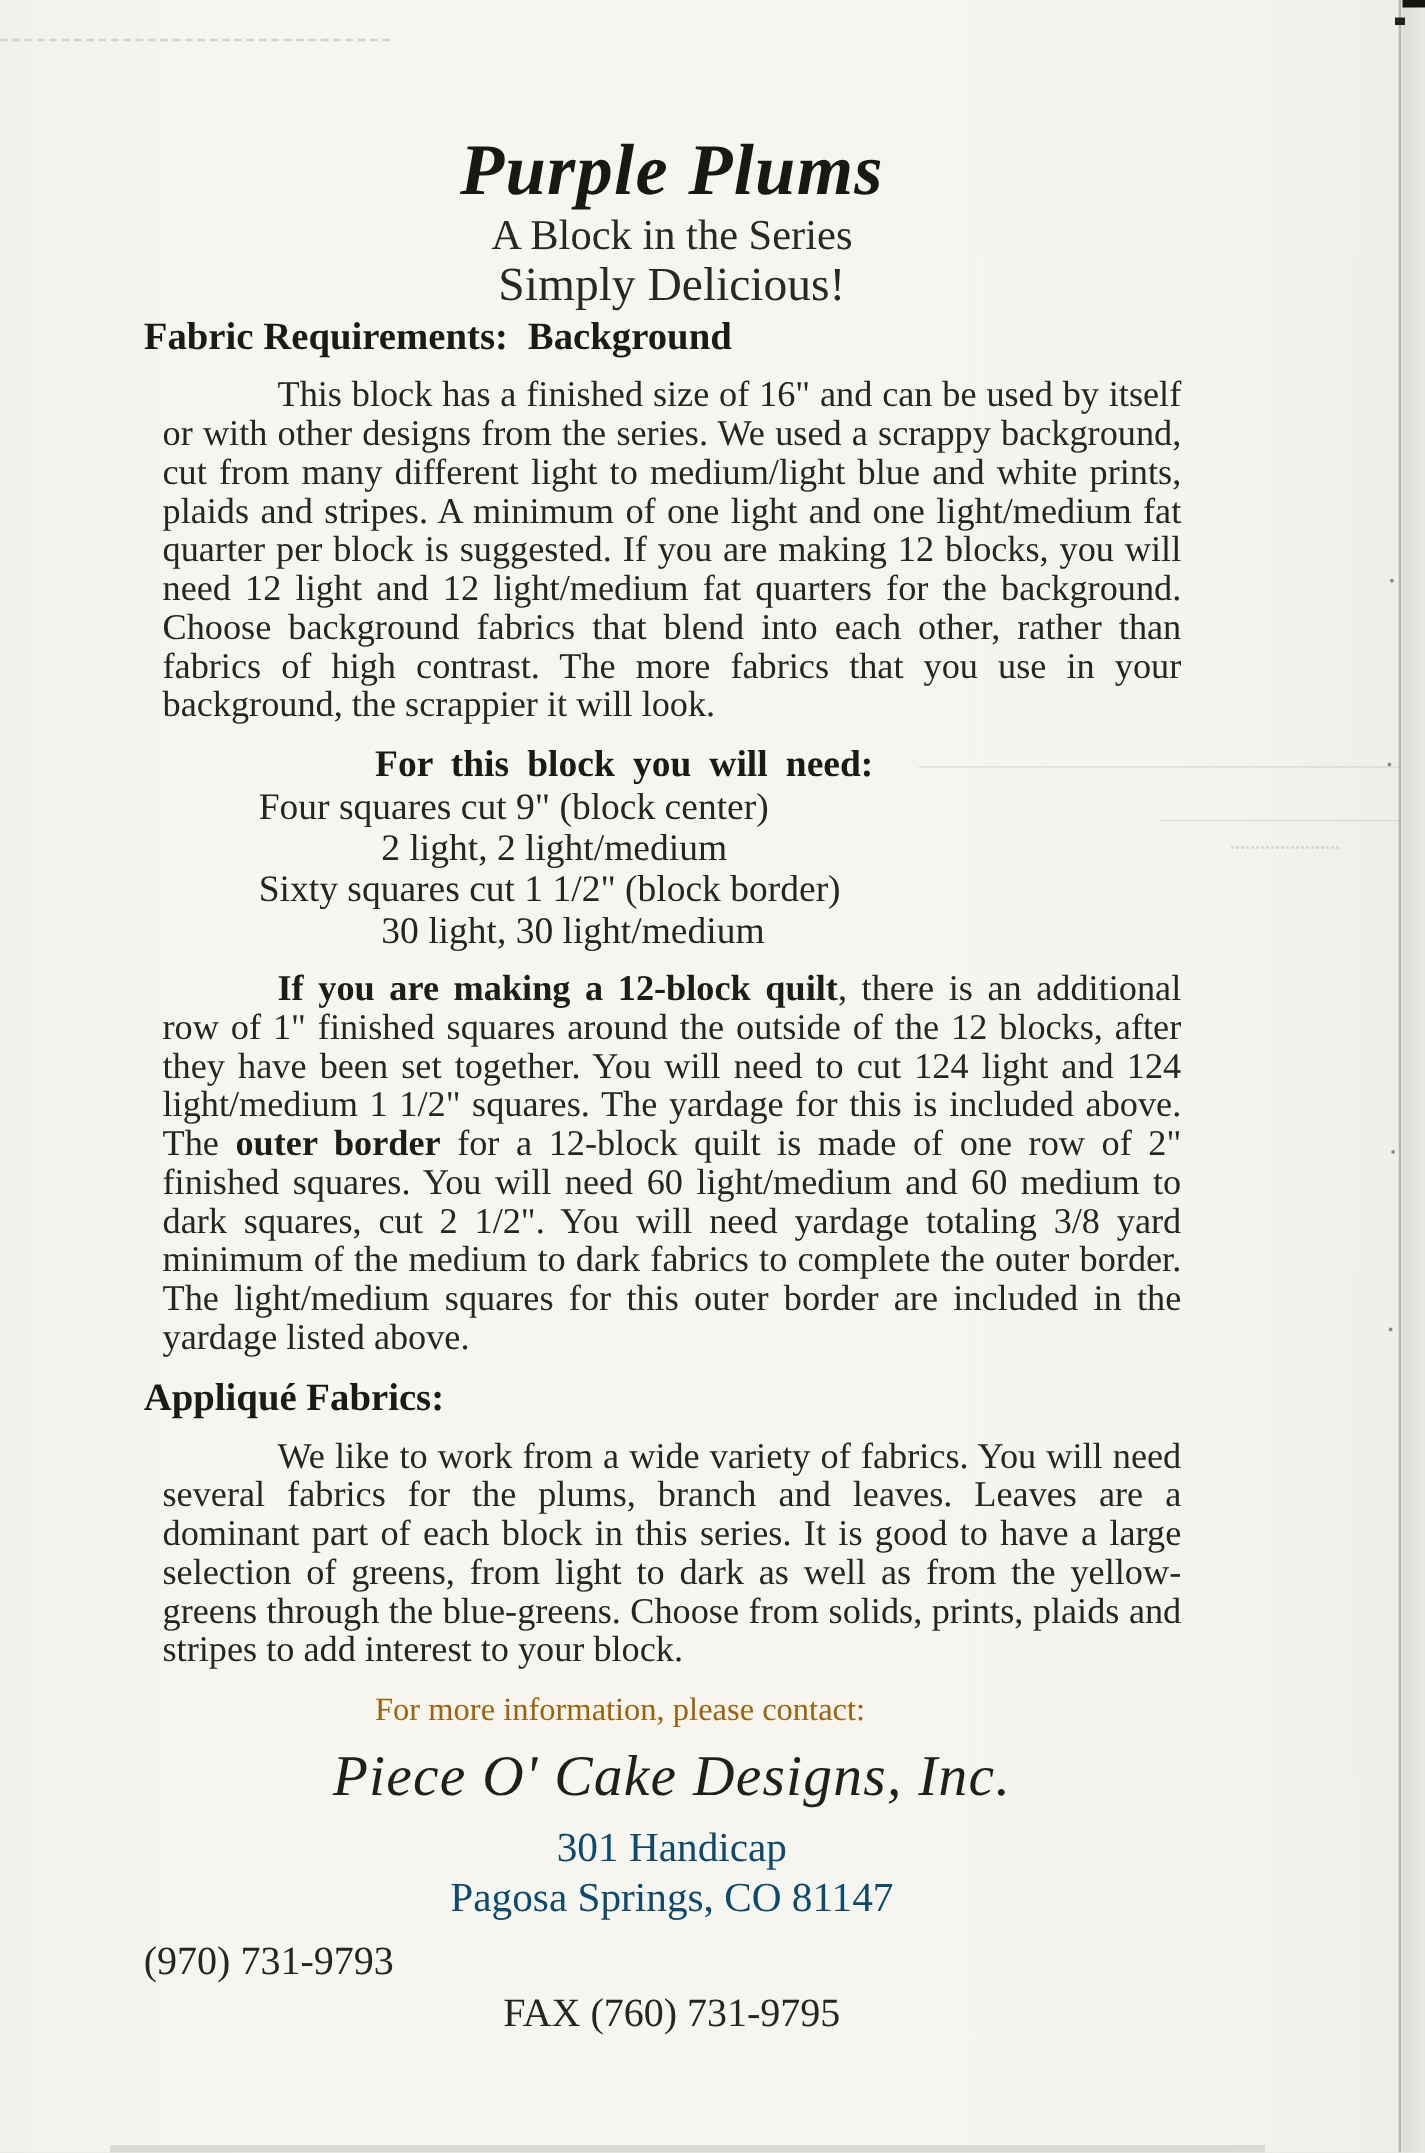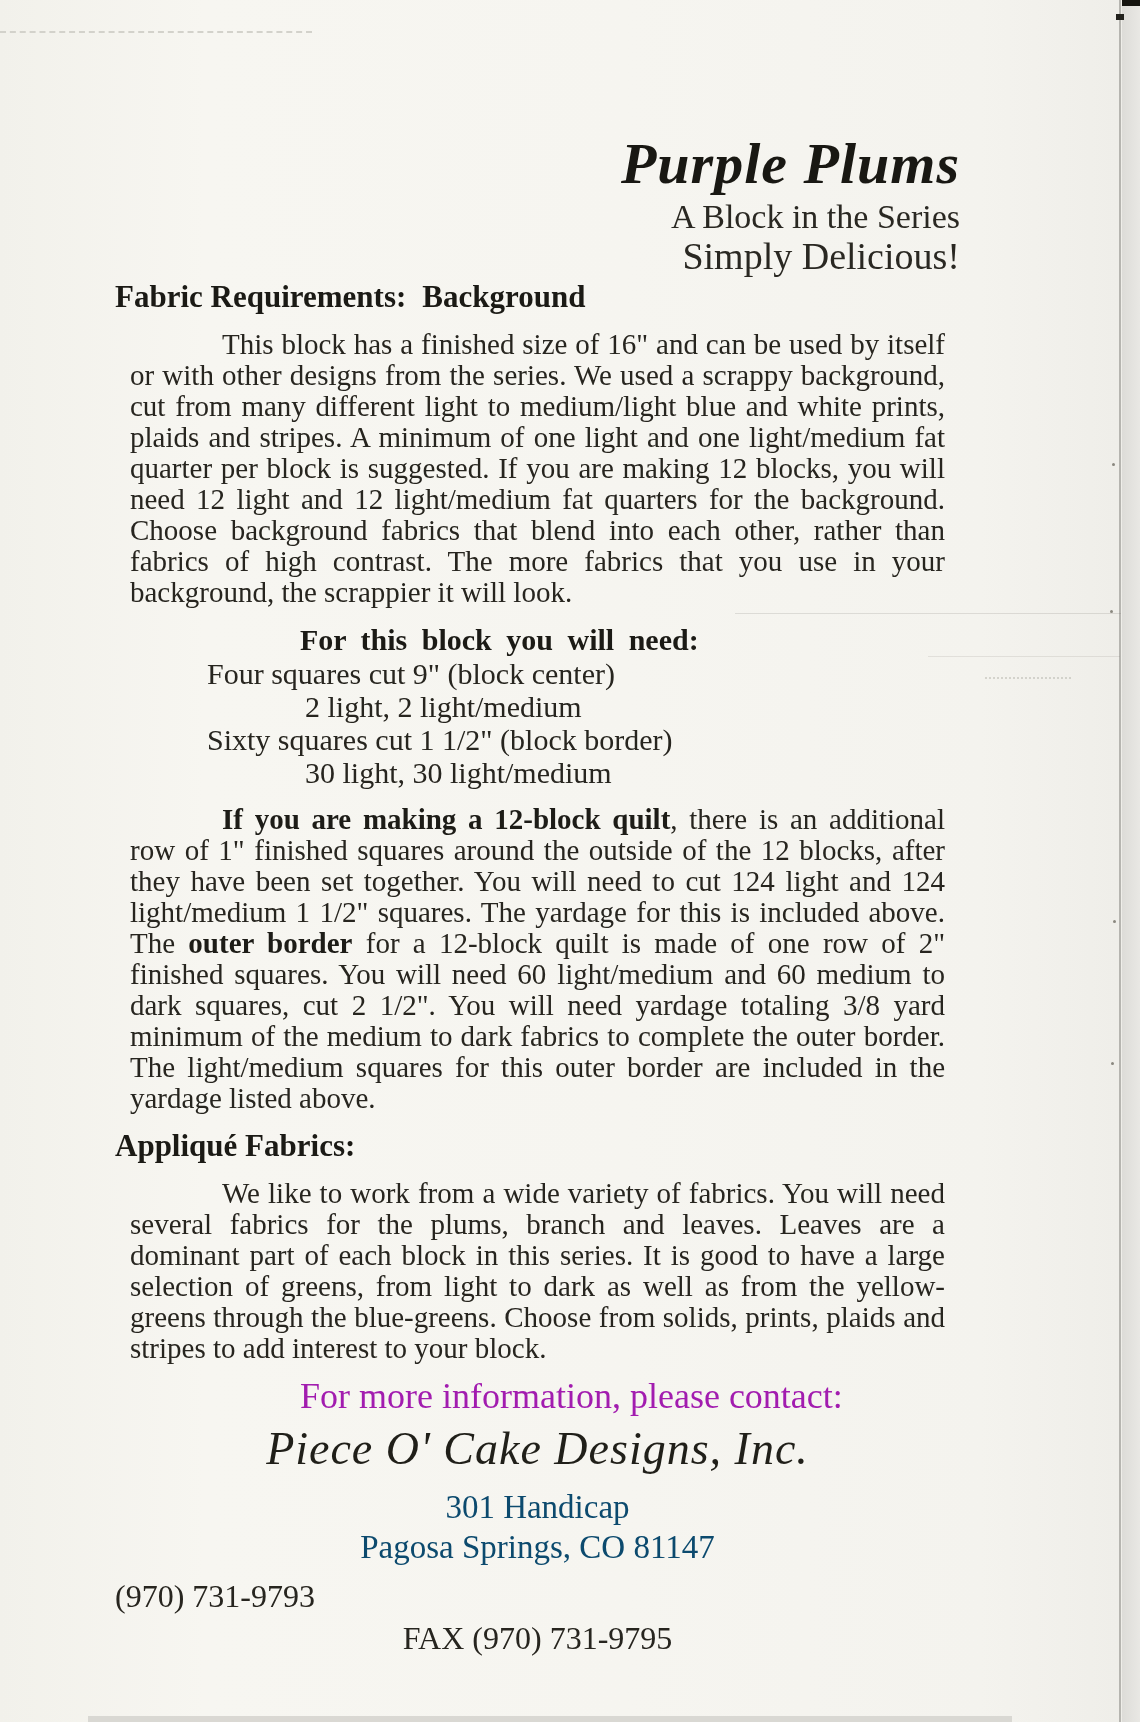--- a/index.html
+++ b/index.html
@@ -26,21 +26,21 @@
   .bottom-shadow{position:absolute;bottom:0;left:88px;width:924px;height:6px;background:#d2d1cc;opacity:.8;}
   .speck{position:absolute;width:3px;height:3px;border-radius:50%;background:#8a887f;}
   .speck.s1{left:1112px;top:463px;}
   .speck.s2{left:1110px;top:610px;}
   .speck.s3{left:1113px;top:920px;}
   .speck.s4{left:1111px;top:1062px;}
 
   .content{
     position:absolute;left:115px;top:0;width:845px;
   }
-  .title-block{text-align:right;padding-top:104px;margin-top:28px;}
+  .title-block{text-align:center;padding-top:104px;}
   .doc-title{
     font-size:58px;line-height:64px;font-weight:bold;font-style:italic;
     letter-spacing:1px;color:#191813;
   }
   .doc-subtitle1{font-size:34px;line-height:38px;margin-top:2px;color:#2a2822;}
   .doc-subtitle2{font-size:38px;line-height:40px;color:#2a2822;}
 
   .section-heading{font-size:31px;line-height:34px;font-weight:bold;margin:4px 0 0 0;color:#1b1a15;}
   .heading-gap{margin-left:16px;margin-top:28px;}
 
@@ -54,21 +54,21 @@
   .need-heading{
     font-size:30px;line-height:34px;font-weight:bold;
     margin:13px 0 0 185px;word-spacing:7px;color:#1b1a15;
   }
   .need-line{font-size:30px;line-height:33px;color:#27251f;}
   .ind1{padding-left:92px;}
   .ind2{padding-left:190px;}
 
   .applique-heading{margin-top:6px;}
 
-  .contact-lead{font-size:36px;line-height:34px;margin:4px 0 0 185px;color:#a21caf;}
+  .contact-lead{font-size:26px;line-height:34px;margin:4px 0 0 185px;color:#a16207;}
   .company{
     font-size:46px;line-height:56px;font-style:italic;text-align:center;
     margin-top:8px;letter-spacing:1px;color:#201f19;
   }
   .addr{font-size:33px;line-height:40px;text-align:center;color:#0c4a6e;}
   .addr-first{margin-top:10px;}
   .phone{font-size:32px;line-height:42px;text-align:left;margin-top:8px;color:#27251f;}
   .fax{font-size:32px;line-height:42px;text-align:center;color:#27251f;}
 </style>
 </head>
@@ -104,21 +104,21 @@
 
     <p class="body-p">We like to work from a wide variety of fabrics. You will need several fabrics for the plums, branch and leaves. Leaves are a dominant part of each block in this series. It is good to have a large selection of greens, from light to dark as well as from the yellow-greens through the blue-greens. Choose from solids, prints, plaids and stripes to add interest to your block.</p>
 
     <div class="contact-lead">For more information, please contact:</div>
 
     <div class="company">Piece O' Cake Designs, Inc.</div>
 
     <div class="addr addr-first">301 Handicap</div>
     <div class="addr">Pagosa Springs, CO 81147</div>
     <div class="phone">(970) 731-9793</div>
-    <div class="fax">FAX (970) 731-9795</div>
+    <div class="fax">FAX (760) 731-9795</div>
 
   </div>
 
   <div class="scanner-strip"></div>
   <div class="edge-line"></div>
   <div class="corner-mark"></div>
   <div class="corner-tick"></div>
   <div class="fold-dash"></div>
   <div class="hairline-a"></div>
   <div class="hairline-b"></div>

